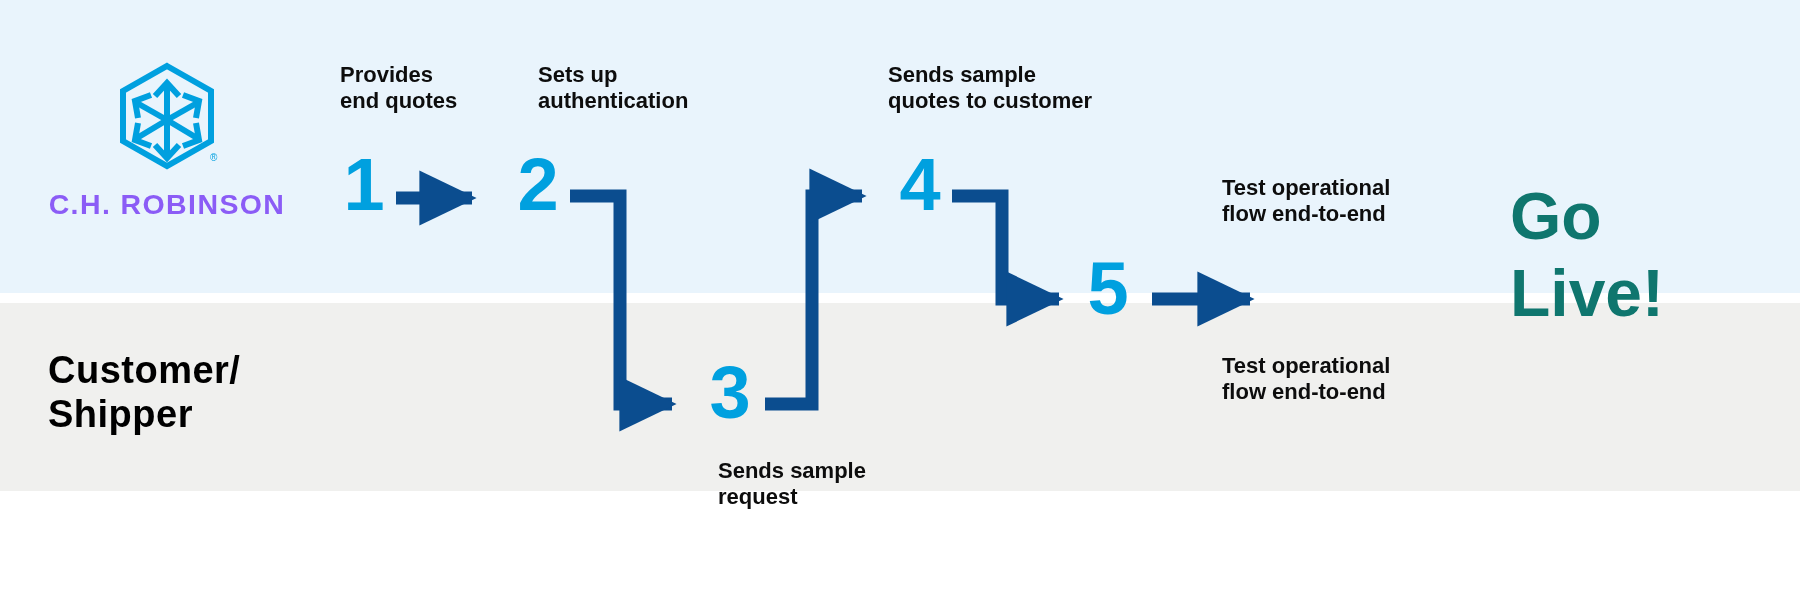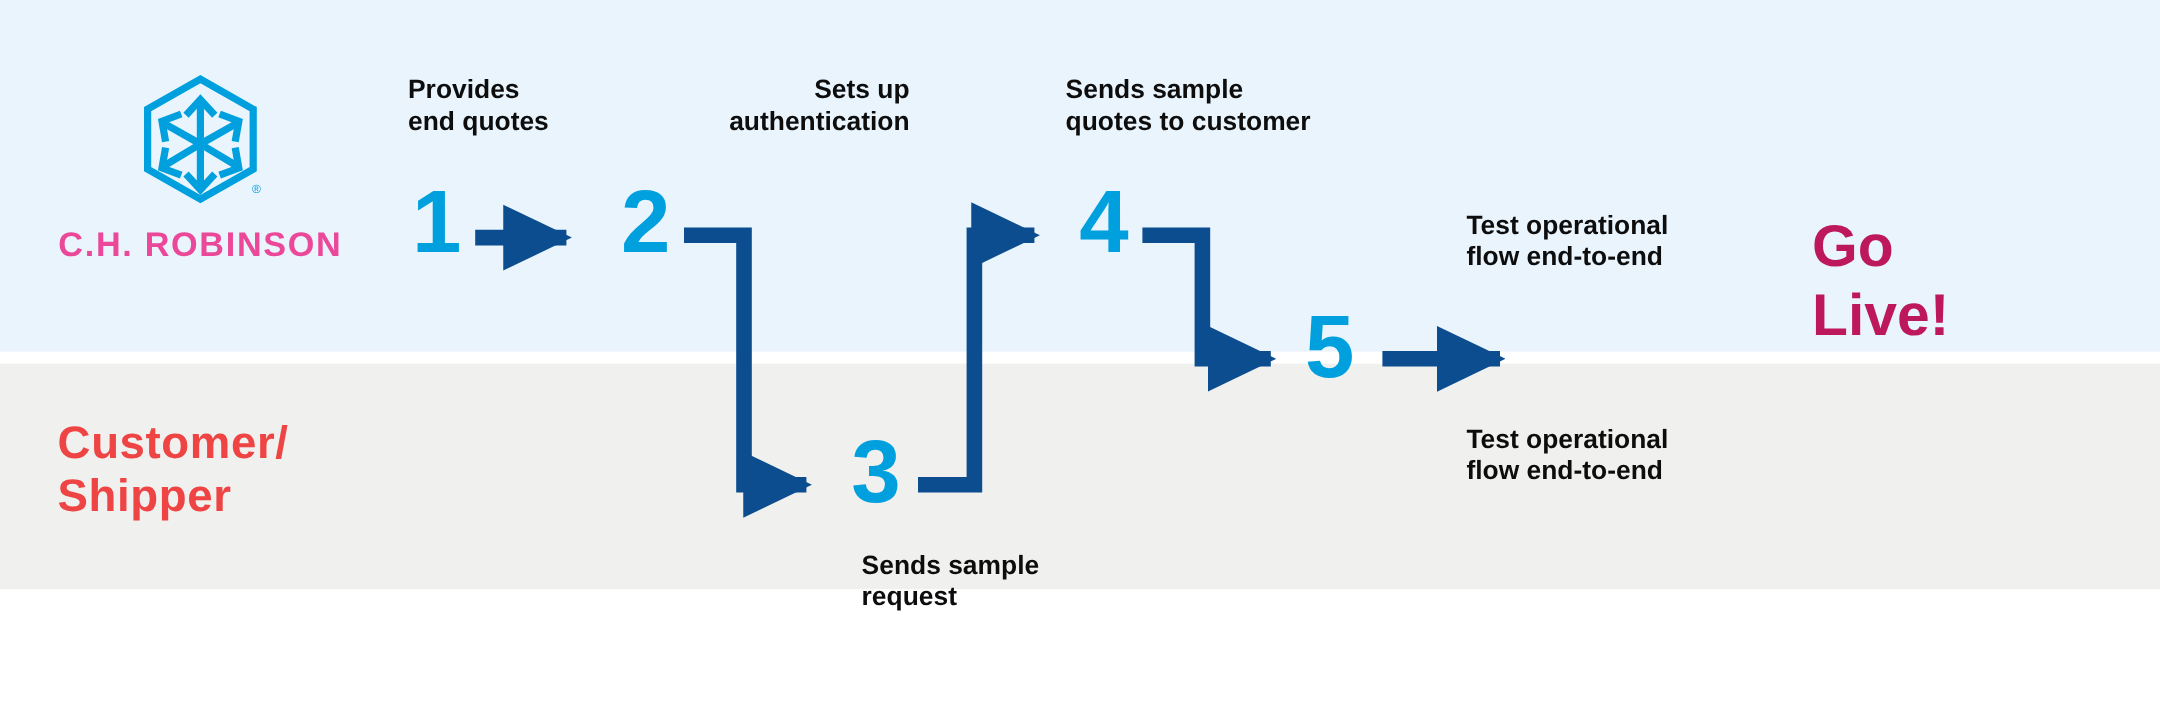--- a/index.html
+++ b/index.html
@@ -53,34 +53,34 @@
   .logo-mark {
     display: block;
     margin: 0 auto;
   }
   .logo-word {
     display: block;
     margin-top: 10px;
     font-size: 28.5px;
     font-weight: 700;
     letter-spacing: 1.4px;
-    color: #ec4899;
+    color: #8b5cf6;
     white-space: nowrap;
   }
   
   .lane-label {
     position: absolute;
     left: 48px;
     top: 348px;
     width: 290px;
     font-size: 38px;
     font-weight: 700;
     line-height: 1.17;
     letter-spacing: 0.5px;
-    color: #ef4444;
+    color: #000000;
   }
   
   .step-num {
     position: absolute;
     font-size: 74px;
     font-weight: 700;
     line-height: 1;
     color: #00a0df;
     text-align: center;
     width: 60px;
@@ -93,24 +93,24 @@
     line-height: 1.2;
     color: #0d0d0d;
     white-space: pre-line;
   }
   
   .golive {
     position: absolute;
     left: 1510px;
     top: 178px;
     width: 270px;
-    font-size: 49px;
+    font-size: 66px;
     font-weight: 700;
     line-height: 1.17;
-    color: #be185d;
+    color: #0f766e;
     white-space: pre-line;
   }
 </style>
 </head>
 <body>
 
 <div id="canvas">
 
   <div class="band band-top"></div>
   <div class="band band-bottom"></div>
@@ -172,21 +172,21 @@
     <span class="logo-word">C.H. ROBINSON</span>
   </div>
 
   <div class="lane-label">Customer/
 Shipper</div>
 
   <div class="caption" style="left:340px; top:62px; width:170px;">Provides
 end quotes</div>
   <div class="step-num" style="left:334px; top:148px;">1</div>
 
-  <div class="caption" style="left:538px; top:62px; width:220px;text-align:right;">Sets up
+  <div class="caption" style="left:538px; top:62px; width:220px;">Sets up
 authentication</div>
   <div class="step-num" style="left:508px; top:148px;">2</div>
 
   <div class="step-num" style="left:700px; top:356px;">3</div>
   <div class="caption" style="left:718px; top:458px; width:230px;">Sends sample
 request</div>
 
   <div class="caption" style="left:888px; top:62px; width:300px;">Sends sample
 quotes to customer</div>
   <div class="step-num" style="left:890px; top:148px;">4</div>

